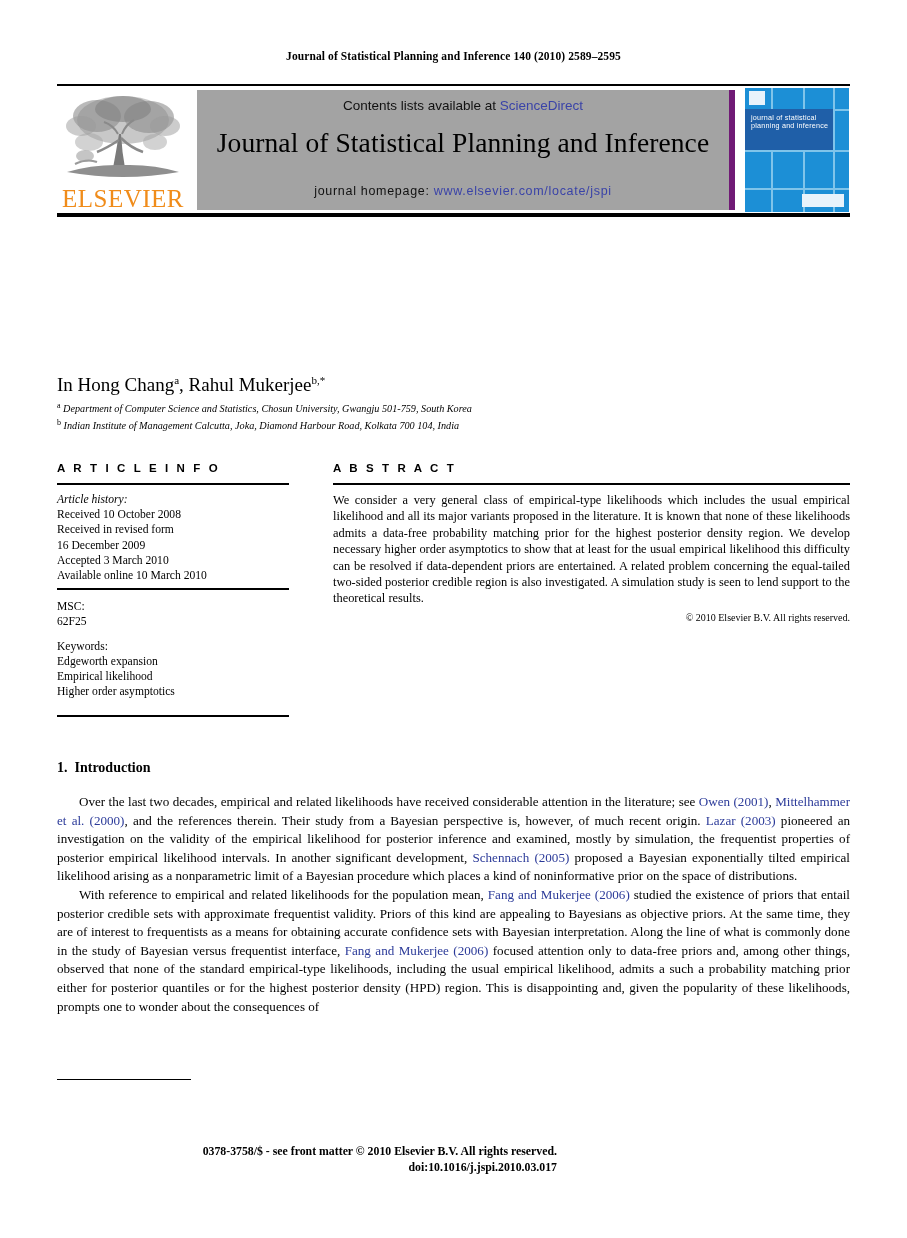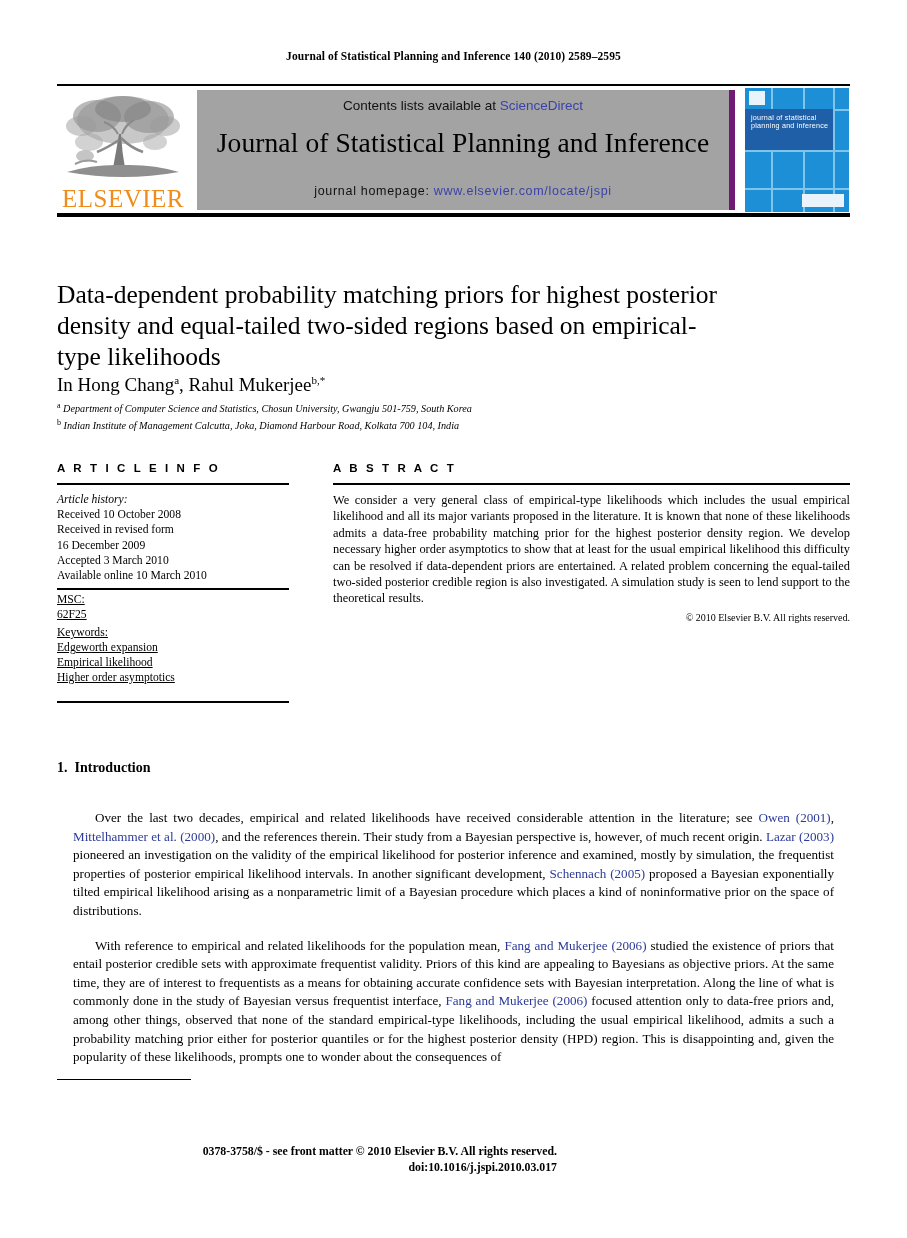--- a/index.html
+++ b/index.html
@@ -208,22 +208,21 @@
   }
   .info-block .it { font-style: italic; }
   .info-rule {
     height: 2px;
     background: #000;
     margin-top: 5px;
   }
   .msc-block, .kw-block {
     font-size: 11.6px;
     line-height: 15.2px;
-    padding-top: 2px;
-    text-decoration: underline;
+    padding-top: 9px;
   }
   .kw-rule {
     height: 2px;
     background: #000;
     margin-top: 16px;
   }
   .abstract-body {
     padding-top: 7px;
     font-size: 12.4px;
     line-height: 16.4px;
@@ -244,21 +243,21 @@
   }
   .sec-head .num { margin-right: 7px; }
   .body-text {
     position: absolute;
     left: 57px; top: 793px;
     width: 793px;
     font-size: 13.1px;
     line-height: 18.6px;
     text-align: justify;
   }
-  .body-text p { margin: 16px; text-indent: 22px; }
+  .body-text p { margin: 0; text-indent: 22px; }
   .cite { color: #2B3A99; }
 
   
   .foot-rule {
     position: absolute;
     left: 57px; top: 1079px;
     width: 134px; height: 1px;
     background: #000;
   }
   .footnote {
@@ -334,21 +333,20 @@
       <div class="gl" style="left:88px;top:0;width:1.5px;height:124px;"></div>
       <div class="tile" style="left:0;top:21px;width:88px;height:41px;"></div>
       <div class="cover-elsevier"></div>
       <div class="cover-title">journal of statistical planning and inference</div>
       <div class="cover-sd"></div>
     </div>
 
     <div class="rule-bot"></div>
   </div>
 
-  <h1 class="art-title">Data-dependent probability matching priors for highest posterior density and equal-tailed two-sided regions based on empirical-type likelihoods</h1>
 
   <div class="authors">
     <span>In Hong Chang</span><sup>a</sup>, <span>Rahul Mukerjee</span><sup>b,*</sup>
   </div>
 
   <div class="affil">
     <div><sup>a</sup> <span>Department of Computer Science and Statistics, Chosun University, Gwangju 501-759, South Korea</span></div>
     <div><sup>b</sup> <span>Indian Institute of Management Calcutta, Joka, Diamond Harbour Road, Kolkata 700 104, India</span></div>
   </div>
 

